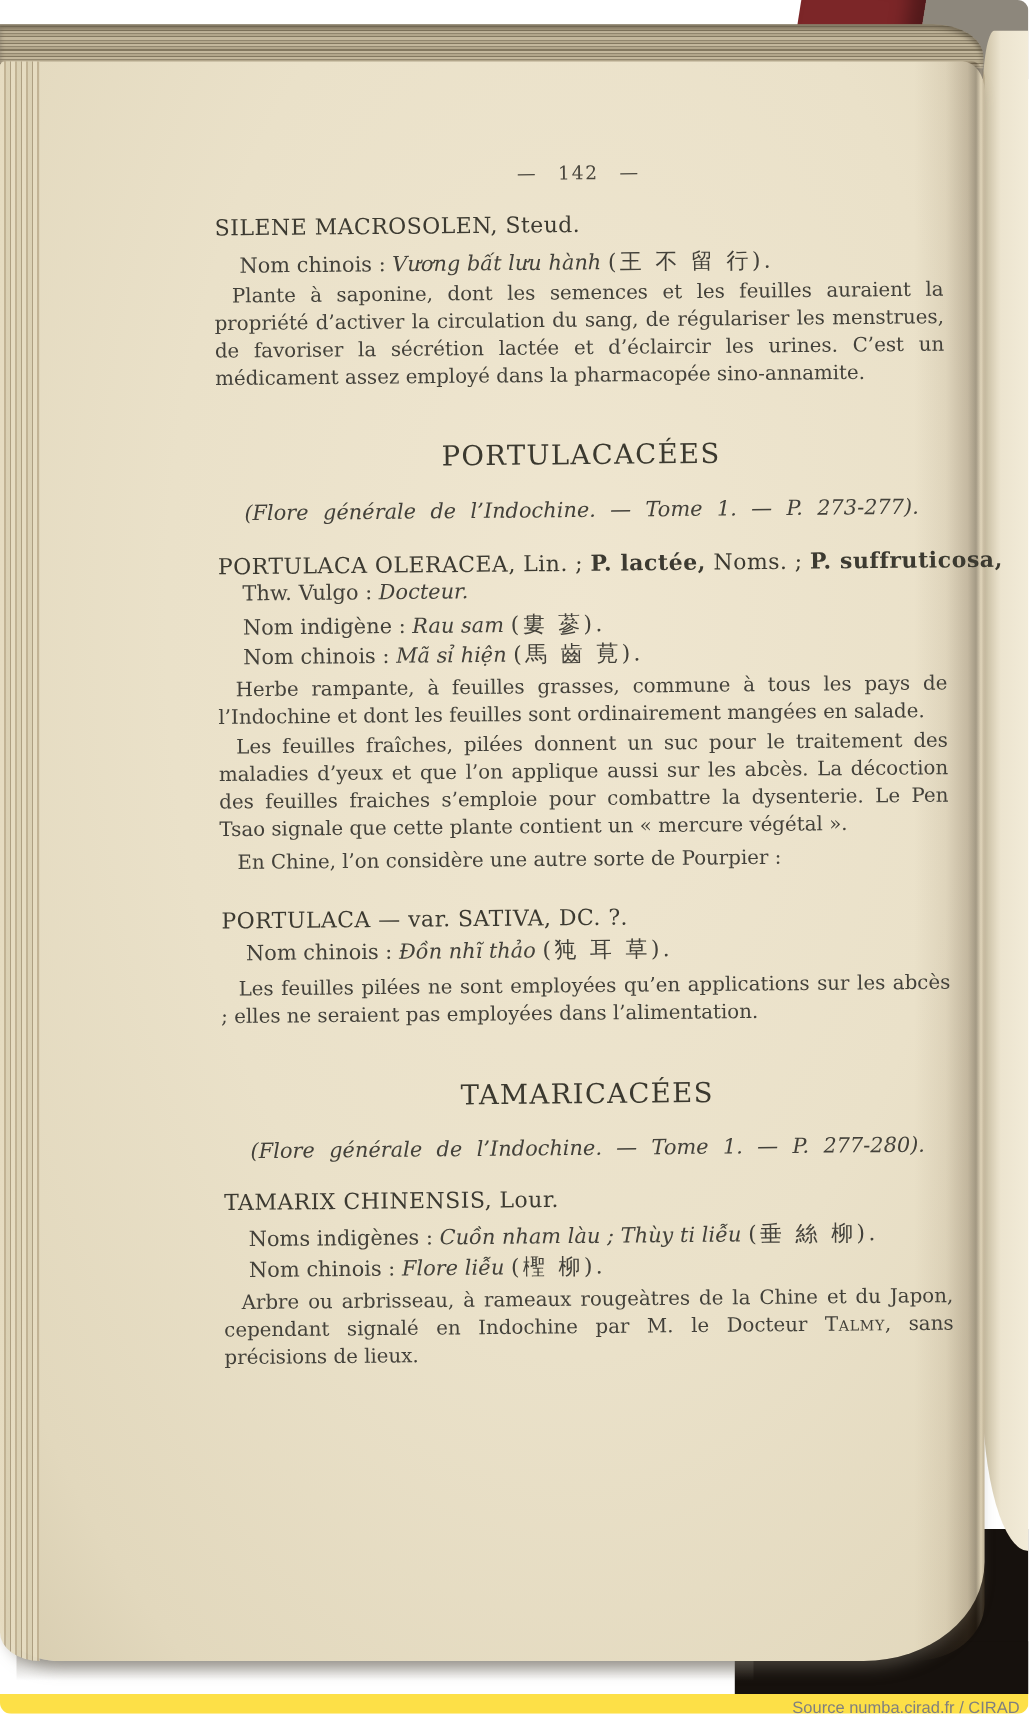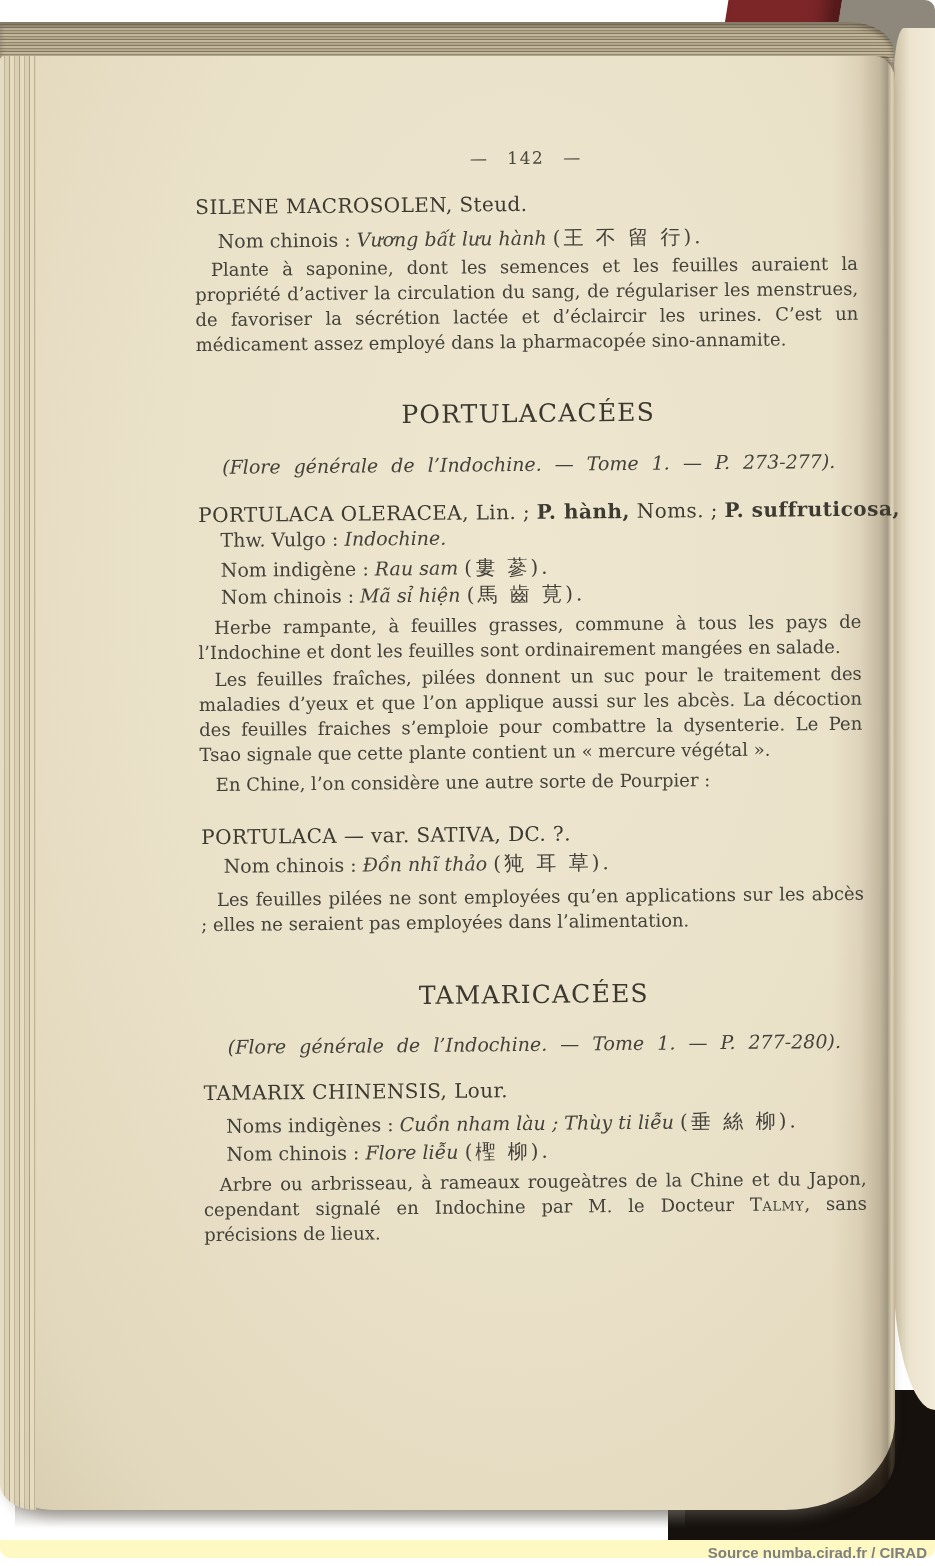--- a/index.html
+++ b/index.html
@@ -43,23 +43,23 @@
   .famheading{font-size:25px;letter-spacing:1.2px;color:#3b392f;}
   .refline{font-style:italic;word-spacing:7px;font-size:19px;}
   .sptitle{left:200px;font-size:20px;letter-spacing:.4px;white-space:nowrap;color:#3c3a31;}
   .spcont{left:222px;font-size:19px;white-space:nowrap;}
   .nom{left:222px;font-size:19px;white-space:nowrap;}
   .bold{font-weight:bold;letter-spacing:.5px;}
   .cjk{font-size:20px;letter-spacing:3px;}
   .smallcaps{font-variant:small-caps;letter-spacing:.5px;}
 
   
-  .footer{left:0;top:1540px;width:935px;height:26px;background:#fef9c3;z-index:6;
+  .footer{left:0;top:1540px;width:935px;height:26px;background:#fde047;z-index:6;
           font-family:"Liberation Sans", sans-serif;font-size:15px;color:#7f7f7f;
-          text-align:right;box-sizing:border-box;padding:4px 8px 0 0;font-weight:bold;}
+          text-align:right;box-sizing:border-box;padding:4px 8px 0 0;}
 </style>
 </head>
 <body>
 
 <div class="canvas">
 
   <div class="abs gray-top"></div>
   <div class="abs red-cover"></div>
   <div class="abs black-corner"></div>
   <div class="abs black-under"></div>
@@ -79,23 +79,23 @@
     <div class="block sptitle" style="top:192px">SILENE MACROSOLEN, Steud.</div>
 
     <div class="block nom" style="top:226px"><span>Nom chinois : </span><i>Vương bất lưu hành </i><span class="cjk">(王 不 留 行).</span></div>
 
     <div class="block para" style="top:254px">Plante à saponine, dont les semences et les feuilles auraient la propriété d’activer la circulation du sang, de régulariser les menstrues, de favoriser la sécrétion lactée et d’éclaircir les urines. C’est un médicament assez employé dans la pharmacopée sino-annamite.</div>
 
     <div class="block center famheading" style="top:401px">PORTULACACÉES</div>
 
     <div class="block center refline" style="top:452px">(Flore générale de l’Indochine. — Tome 1. — P. 273-277).</div>
 
-    <div class="block sptitle" style="top:500px"><span>PORTULACA OLERACEA, Lin. ; </span><span class="bold">P. hành,</span><span> Noms. ; </span><span class="bold">P. suffruticosa,</span></div>
+    <div class="block sptitle" style="top:500px"><span>PORTULACA OLERACEA, Lin. ; </span><span class="bold">P. lactée,</span><span> Noms. ; </span><span class="bold">P. suffruticosa,</span></div>
 
-    <div class="block spcont" style="top:525px"><span>Thw. Vulgo : </span><i>Indochine.</i></div>
+    <div class="block spcont" style="top:525px"><span>Thw. Vulgo : </span><i>Docteur.</i></div>
 
     <div class="block nom" style="top:555px"><span>Nom indigène : </span><i>Rau sam </i><span class="cjk">(婁 蔘).</span></div>
 
     <div class="block nom" style="top:582px"><span>Nom chinois : </span><i>Mã sỉ hiện </i><span class="cjk">(馬 齒 莧).</span></div>
 
     <div class="block para" style="top:612px">Herbe rampante, à feuilles grasses, commune à tous les pays de l’Indochine et dont les feuilles sont ordinairement mangées en salade.</div>
 
     <div class="block para" style="top:664px">Les feuilles fraîches, pilées donnent un suc pour le traitement des maladies d’yeux et que l’on applique aussi sur les abcès. La décoction des feuilles fraiches s’emploie pour combattre la dysenterie. Le Pen Tsao signale que cette plante contient un « mercure végétal ».</div>
 
     <div class="block para" style="top:769px">En Chine, l’on considère une autre sorte de Pourpier :</div>

